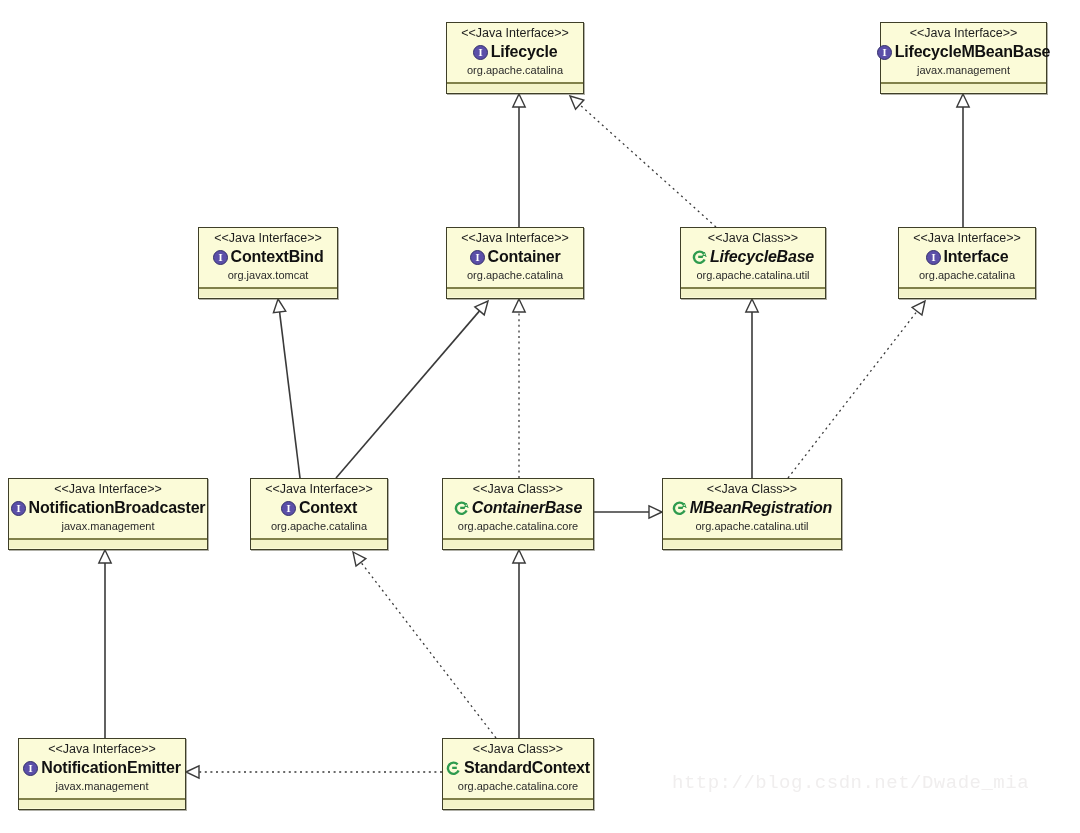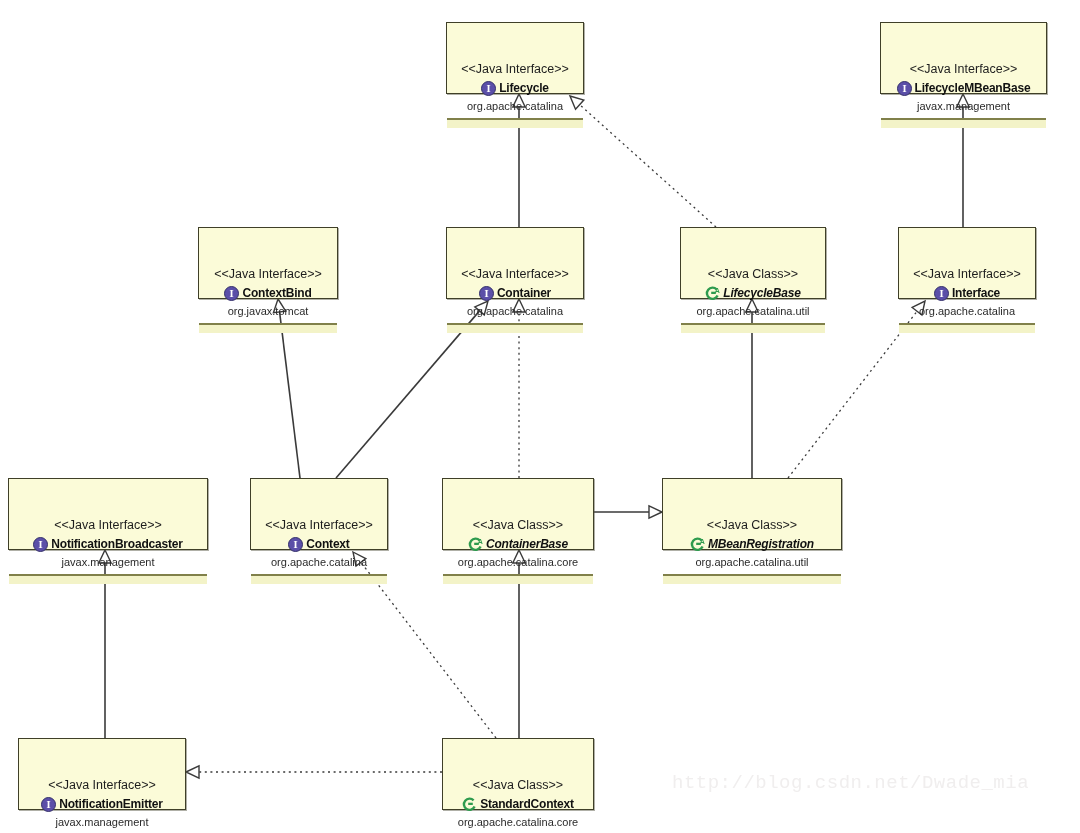--- a/index.html
+++ b/index.html
@@ -31,21 +31,20 @@
     background: #fbfbd8;
     border: 1px solid #3f3f28;
     box-shadow: 1px 1px 0 rgba(80,80,60,0.45);
     z-index: 5;
   }
   .uml-header {
     box-sizing: border-box;
     padding: 3px 6px 4px 6px;
     text-align: center;
     border-bottom: 1px solid #80804a;
-    margin-top: 36px;
   }
   .uml-footer {
     height: 9px;
     background: #f3f3c8;
     border-top: 1px solid #80804a;
     box-sizing: border-box;
   }
   .stereotype {
     font-size: 12.5px;
     color: #1d1d1d;
@@ -54,21 +53,21 @@
   }
   .name-row {
     display: flex;
     align-items: center;
     justify-content: center;
     gap: 3px;
     line-height: 20px;
     margin-top: 1px;
   }
   .type-name {
-    font-size: 12px;
+    font-size: 16px;
     font-weight: bold;
     color: #111111;
     white-space: nowrap;
     letter-spacing: -0.2px;
   }
   .type-name.abstract {
     font-style: italic;
   }
   .pkg {
     font-size: 11px;

